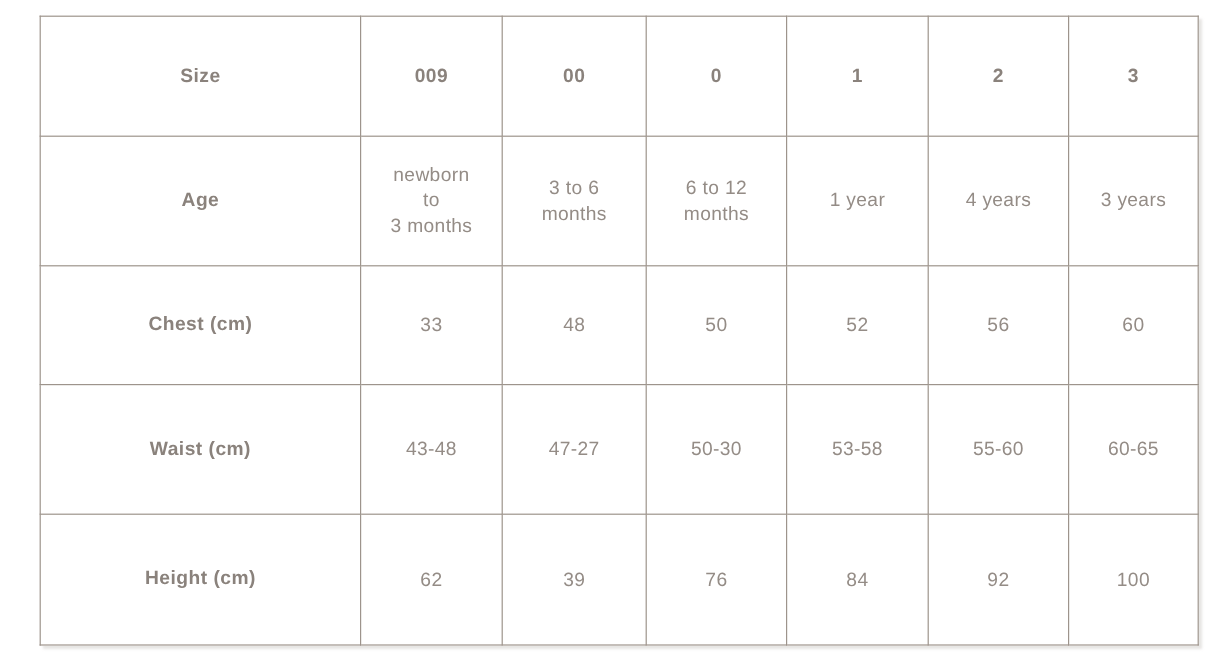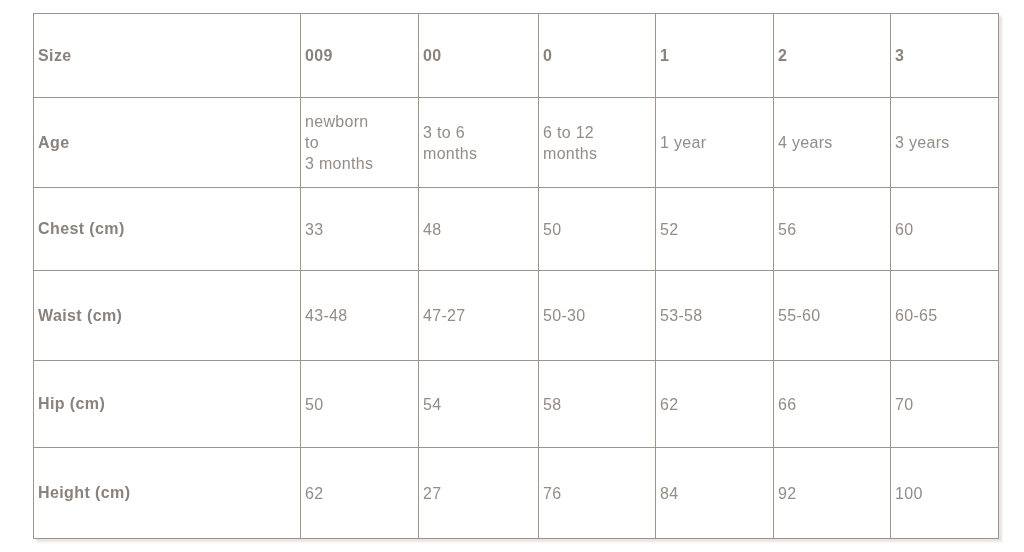--- a/index.html
+++ b/index.html
@@ -24,21 +24,21 @@
     width: 965px;
     height: 525px;
     border-collapse: collapse;
     table-layout: fixed;
     color: #8f8781;
     box-shadow: 3px 3px 2px rgba(185, 180, 175, 0.35);
   }
   table.size-chart th,
   table.size-chart td {
     border: 1.5px solid #9d948c;
-    text-align: left;
+    text-align: center;
     vertical-align: middle;
     padding: 0 4px;
     box-sizing: border-box;
   }
   table.size-chart th {
     font-weight: bold;
     font-size: 16px;
     letter-spacing: 0.4px;
     color: #8a827c;
   }
@@ -105,33 +105,24 @@
       </tr>
       <tr class="r-waist">
         <th>Waist (cm)</th>
         <td>43-48</td>
         <td>47-27</td>
         <td>50-30</td>
         <td>53-58</td>
         <td>55-60</td>
         <td>60-65</td>
       </tr>
-      <tr class="r-hip">
-        <th>Hip (cm)</th>
-        <td>50</td>
-        <td>54</td>
-        <td>58</td>
-        <td>62</td>
-        <td>66</td>
-        <td>70</td>
-      </tr>
       <tr class="r-height">
         <th>Height (cm)</th>
         <td>62</td>
-        <td>27</td>
+        <td>39</td>
         <td>76</td>
         <td>84</td>
         <td>92</td>
         <td>100</td>
       </tr>
     </tbody>
   </table>
 </div>
 
 </body></html>

